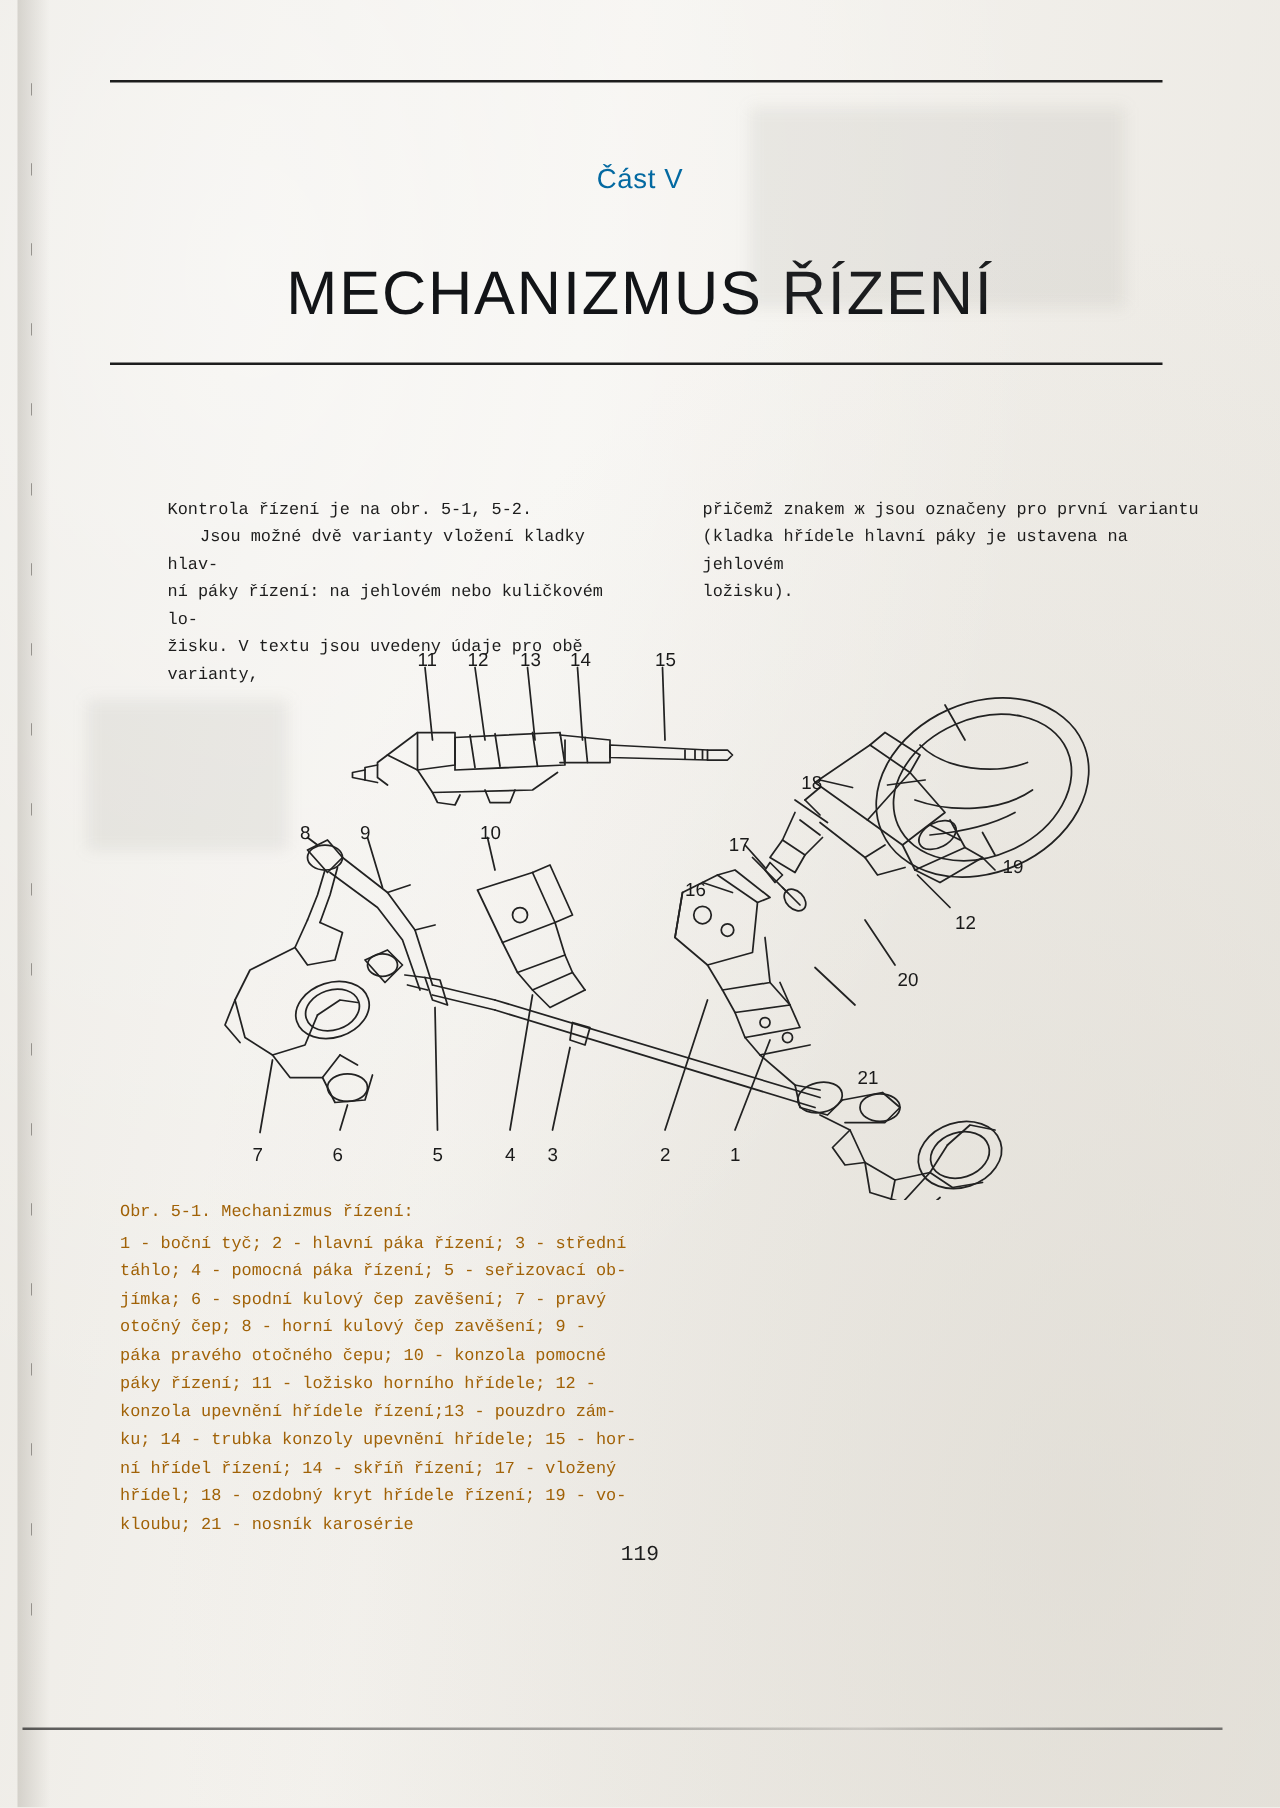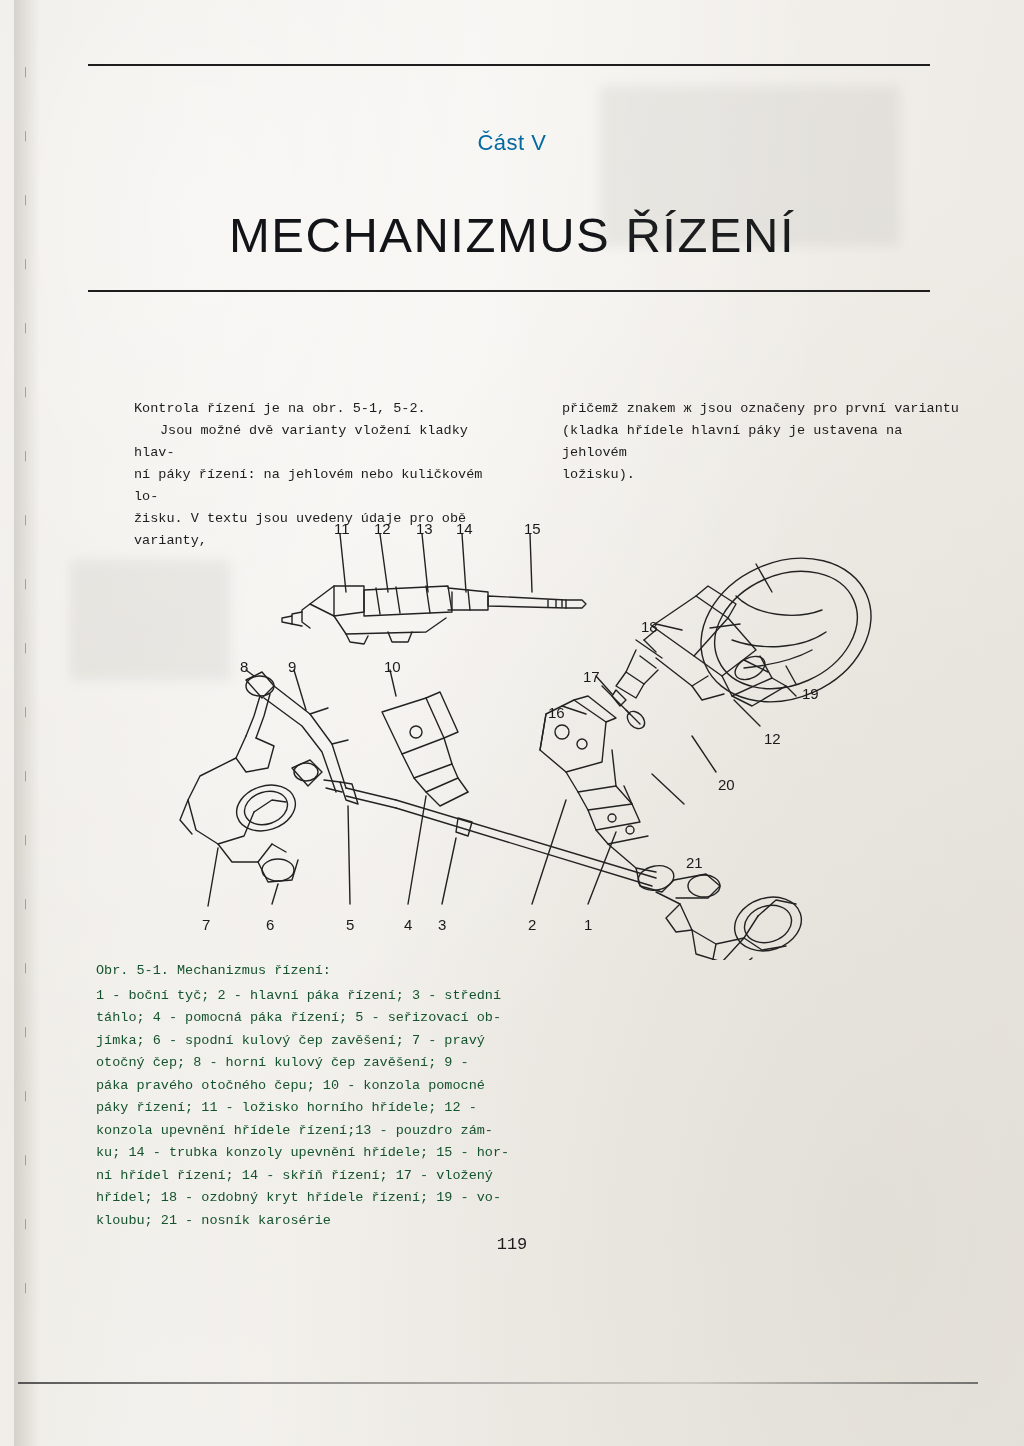--- a/index.html
+++ b/index.html
@@ -100,21 +100,21 @@
     color: #1a1a1a;
   }
 
   .caption {
     position: absolute;
     left: 96px; top: 960px;
     width: 470px;
     font-family: "Liberation Mono", monospace;
     font-size: 13.5px;
     line-height: 22.5px;
-    color: #14532d;
+    color: #a16207;
   }
   .caption-title { margin-bottom: 2px; }
 
   .folio {
     position: absolute;
     left: 0; top: 1235px; width: 100%;
     text-align: center;
     font-family: "Liberation Mono", monospace;
     font-size: 17px;
     color: #1d1d1d;

